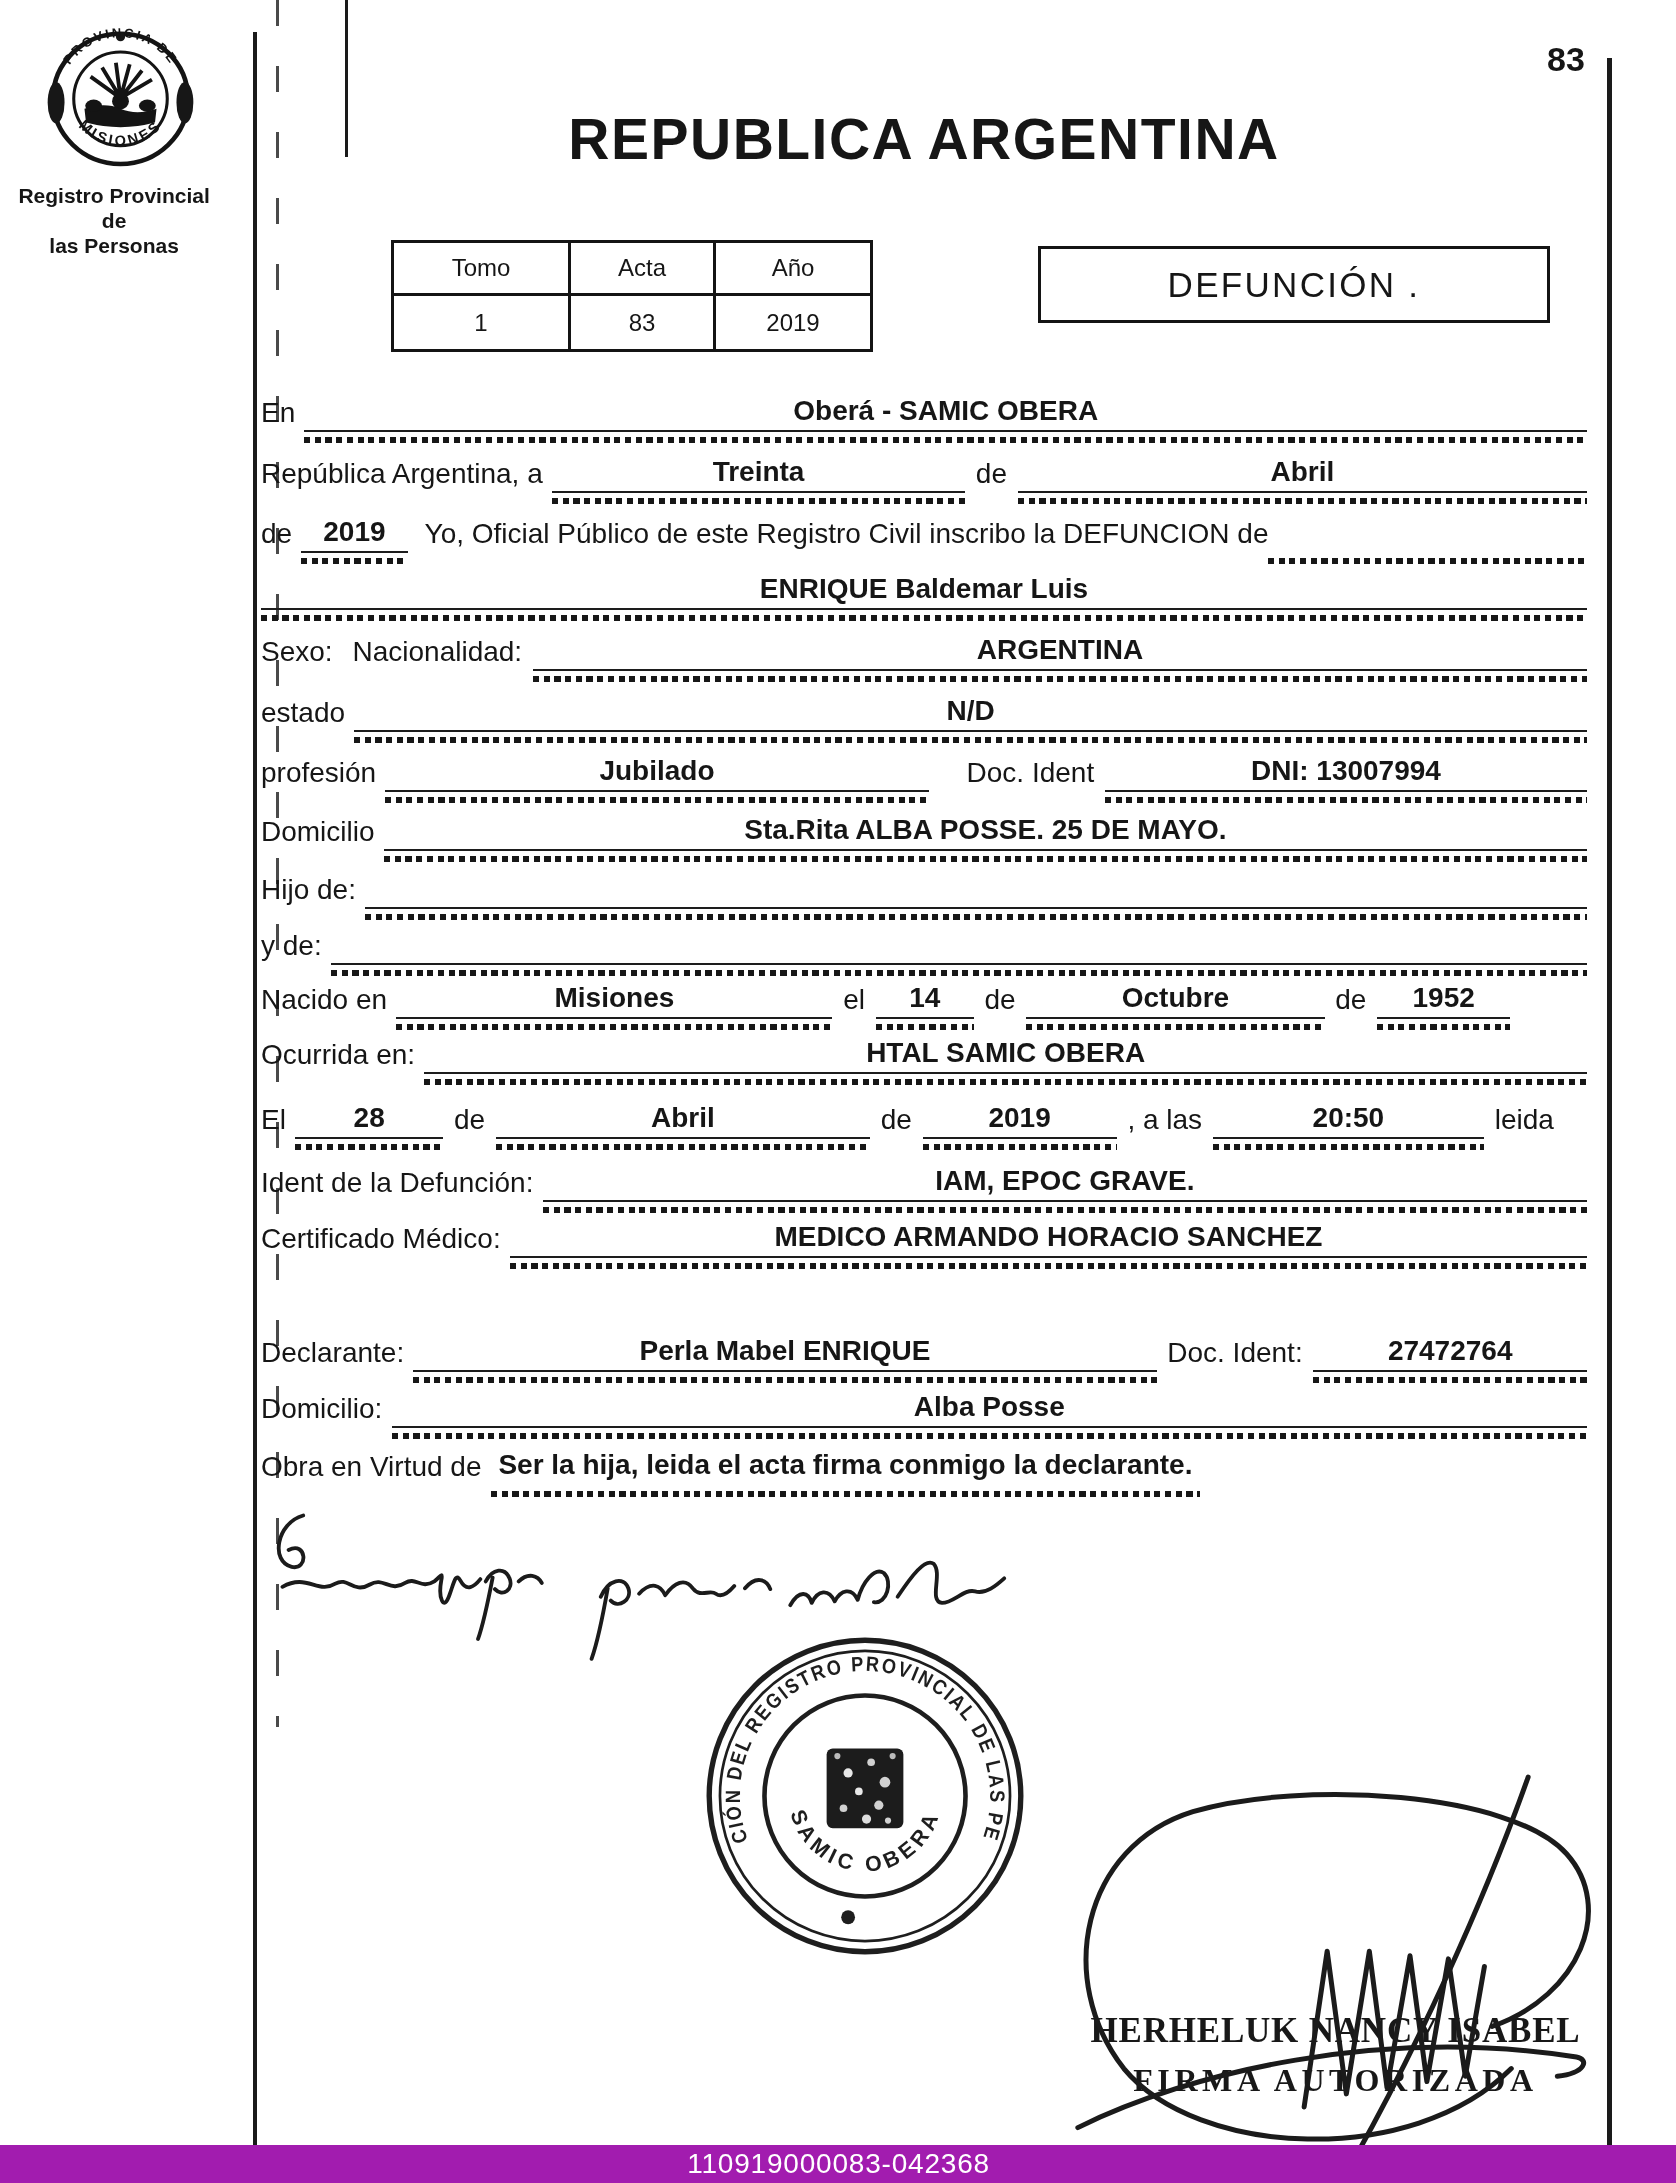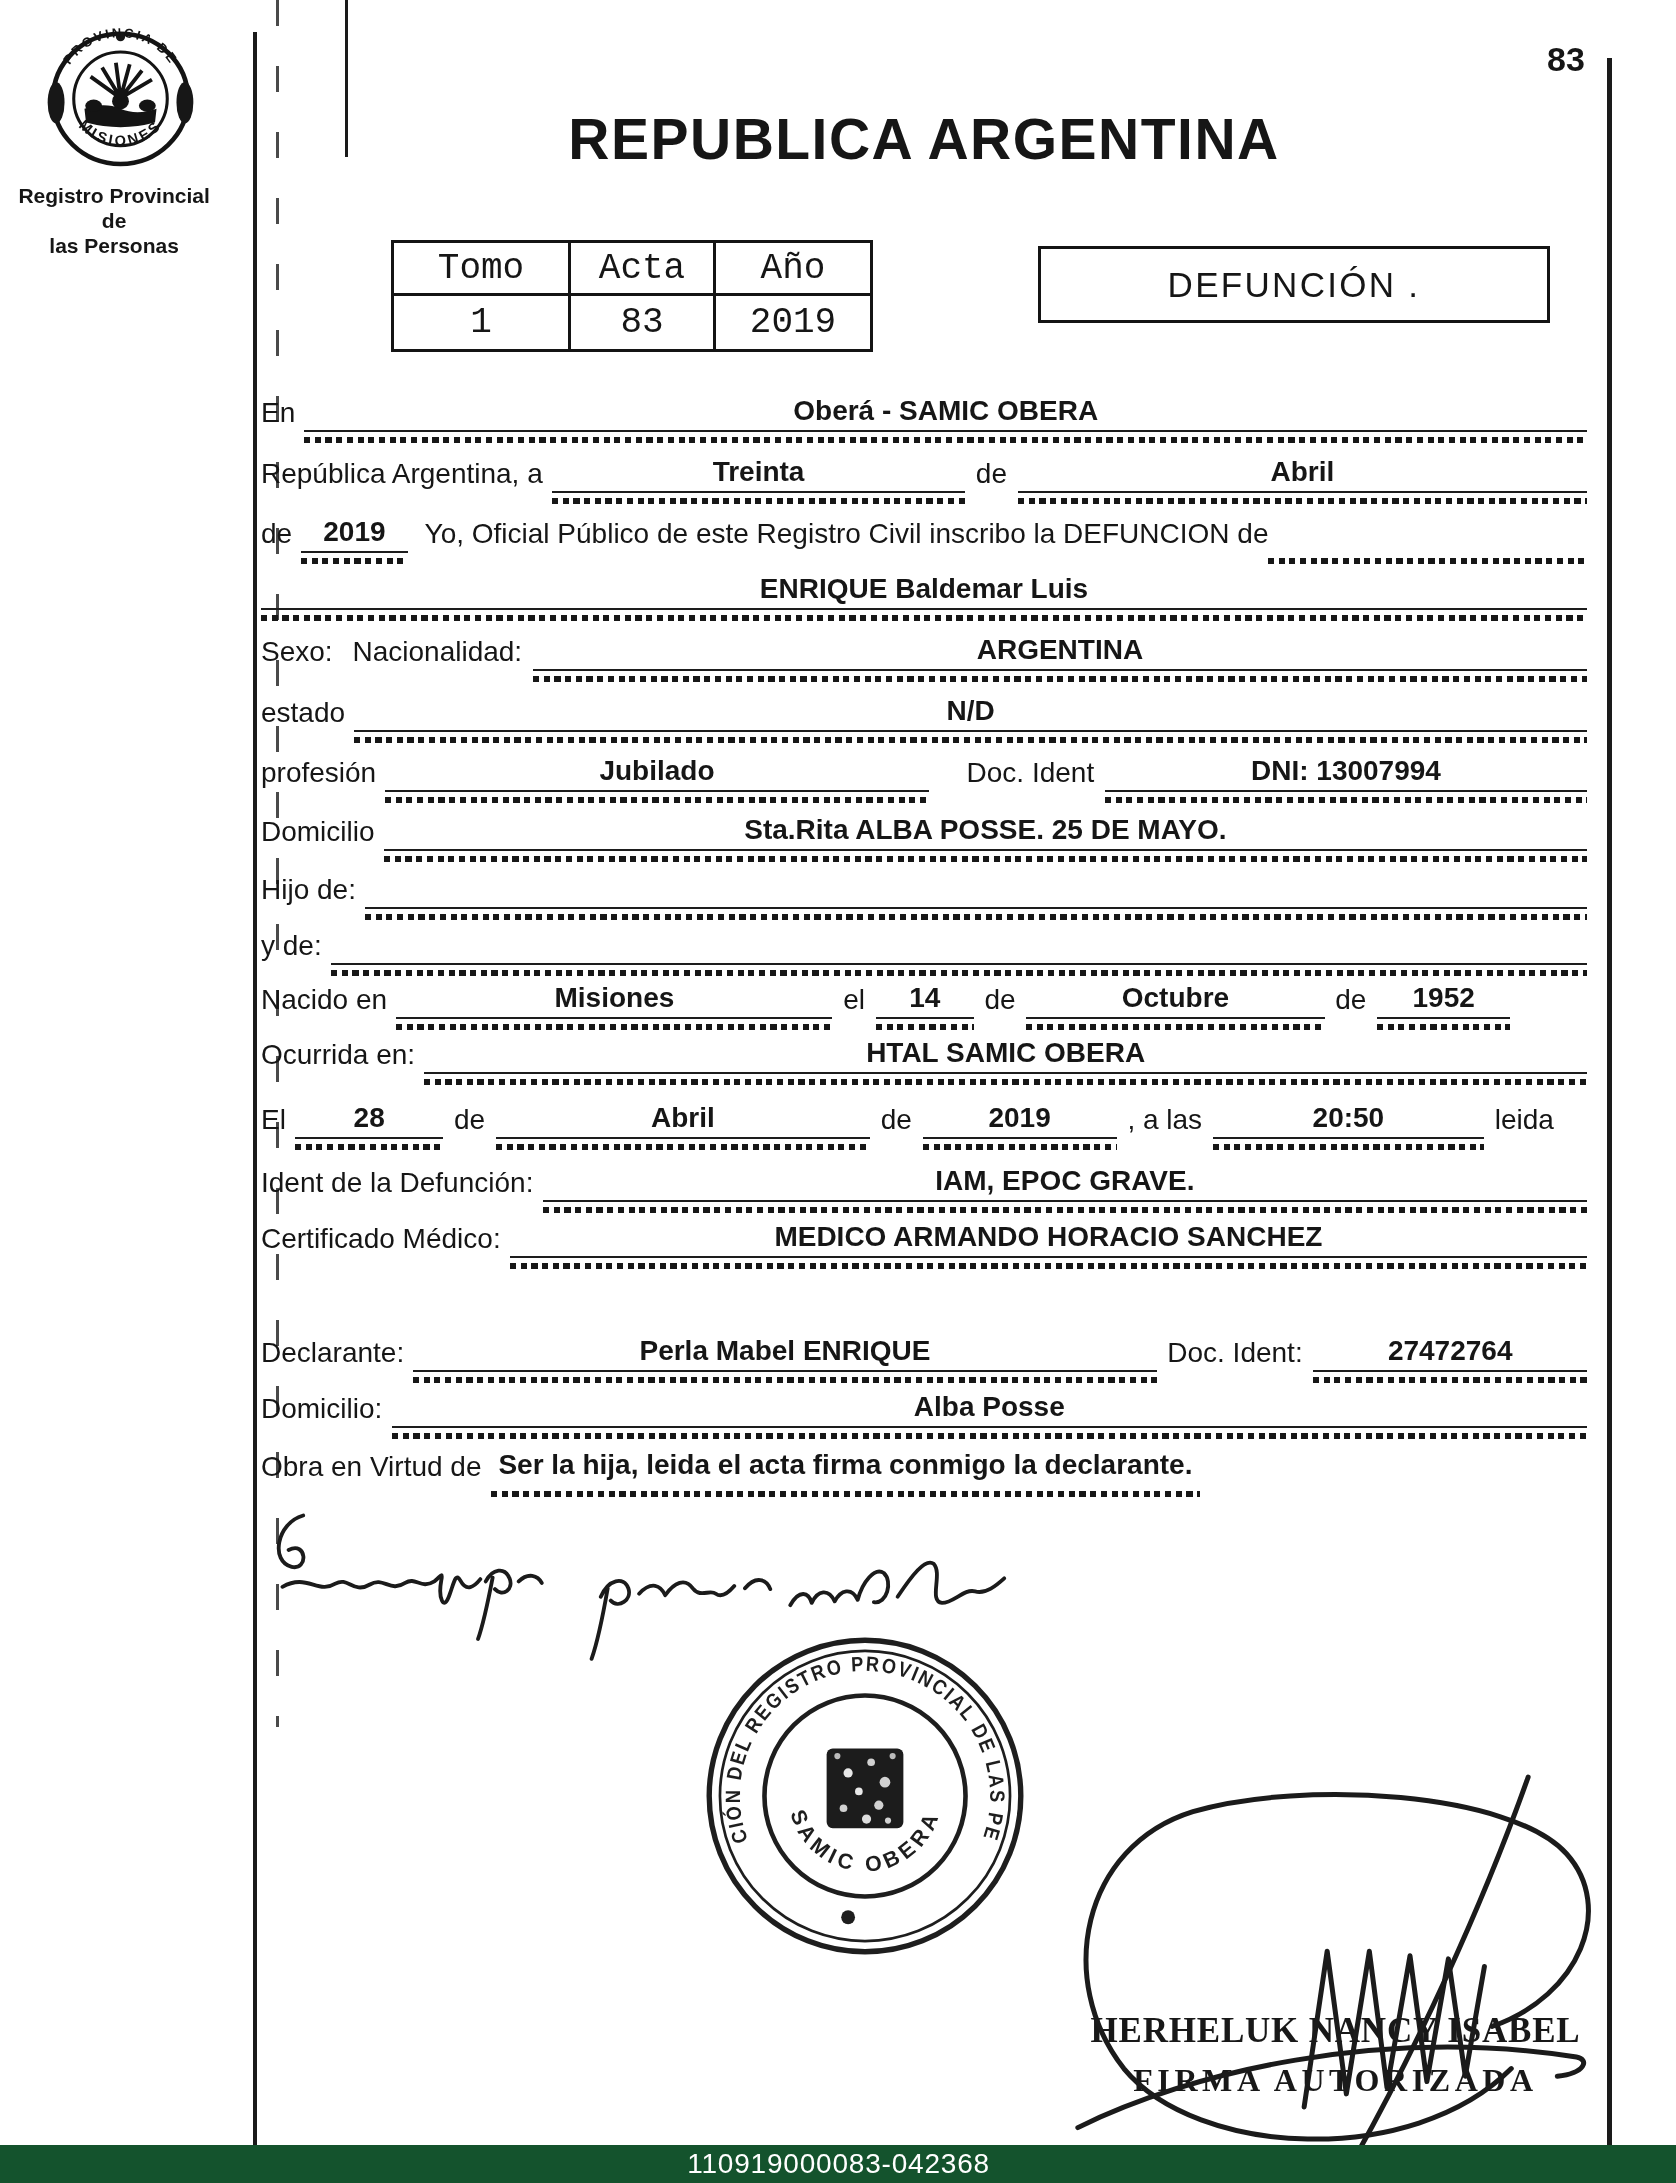--- a/index.html
+++ b/index.html
@@ -9,21 +9,21 @@
   
   .vline{position:absolute;background:#1a1a1a;}
   .vdash{position:absolute;width:3.1px;
          background:repeating-linear-gradient(180deg,#2a2a2a 0 26px,transparent 26px 66px);
          opacity:.85;}
 
   
   .page-num{position:absolute;left:1547px;top:40px;font-size:34px;font-weight:600;}
   .title{position:absolute;left:261px;width:1326px;top:106px;text-align:center;
          font-size:57px;font-weight:800;letter-spacing:1.5px;white-space:nowrap;}
-  table.acta{position:absolute;left:391px;top:240px;border-collapse:collapse;font-size:36px;font-family:Liberation Mono, monospace;}
+  table.acta{position:absolute;left:391px;top:240px;border-collapse:collapse;font-size:24px;}
   table.acta td{border:3.1px solid #141414;text-align:center;vertical-align:middle;}
   table.acta tr.h td{height:48px;}
   table.acta tr.v td{height:51px;font-weight:500;}
   td.c1{width:172px}td.c2{width:140px}td.c3{width:152px}
   .defbox{position:absolute;left:1038px;top:246px;width:506px;height:71px;
           border:3.8px solid #141414;display:flex;align-items:center;justify-content:center;
           font-size:35px;font-weight:500;letter-spacing:2.3px;}
 
   
   .seal{position:absolute;left:40px;top:28px;width:161px;height:144px;}
@@ -47,21 +47,21 @@
 
   
   .sig{position:absolute;}
   .authstamp{position:absolute;left:1090px;top:2011px;width:491px;text-align:center;
              font-family:"Liberation Serif",serif;color:#181818;}
   .authstamp .nm{font-size:35px;font-weight:700;letter-spacing:0.8px;}
   .authstamp .tl{font-size:32px;font-weight:700;letter-spacing:4.6px;margin-top:10.7px;}
   .stampsvg{position:absolute;left:700px;top:1631px;width:330px;height:330px;}
 
   
-  .codebar{position:absolute;left:0;top:2145px;width:1677px;height:38px;background:#14532d;
+  .codebar{position:absolute;left:0;top:2145px;width:1677px;height:38px;background:#a21caf;
            display:flex;align-items:center;justify-content:center;}
   .codebar span{color:#ffffff;font-size:28px;font-weight:500;letter-spacing:0.8px;}
 </style>
 </head>
 <body>
 
 <div class="page">
 
   <div class="vline" style="left:253px;top:32px;width:3.8px;height:2113px;"></div>
   <div class="vline" style="left:1607px;top:58px;width:4.6px;height:2087px;"></div>

